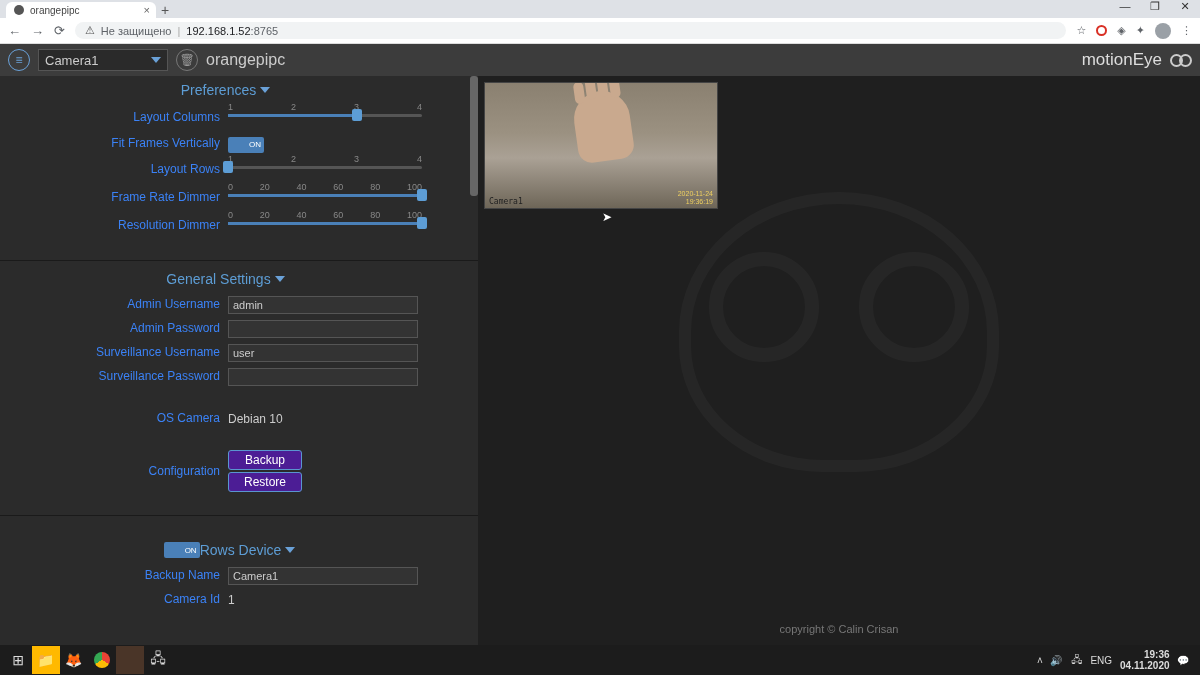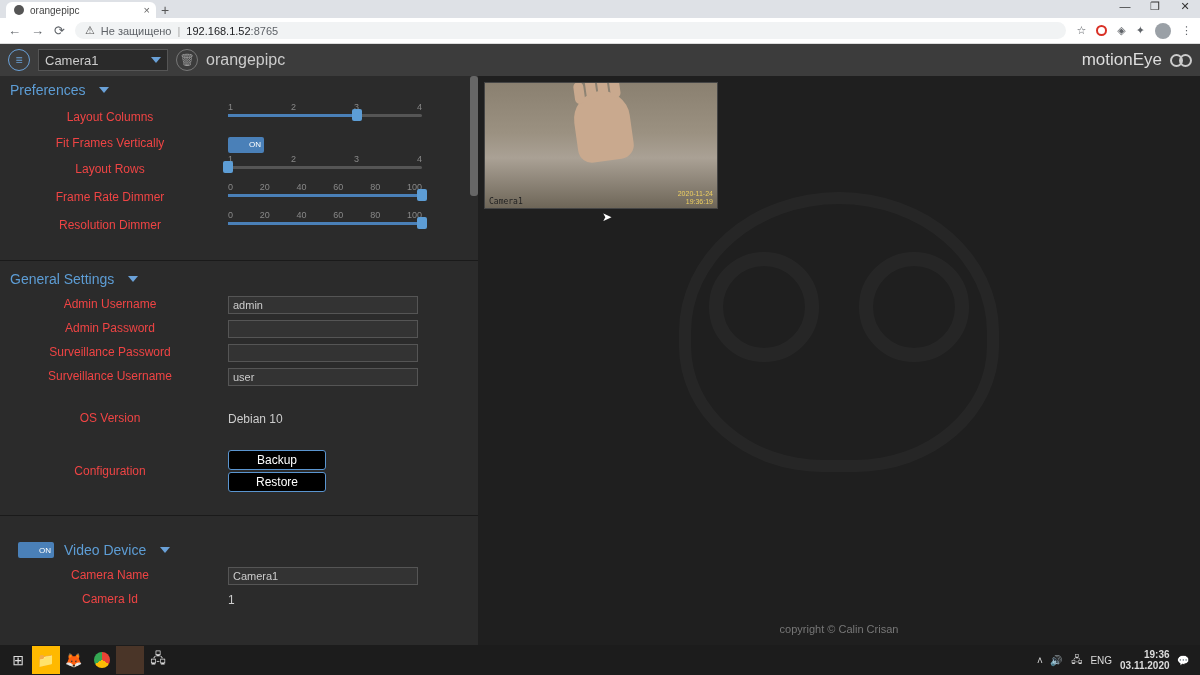--- a/index.html
+++ b/index.html
@@ -32,29 +32,29 @@
 .brand { margin-left: auto; display: flex; align-items: center; gap: 8px; color: #ddd; font-size: 17px; }
 .owl-small { width: 22px; height: 18px; position:relative;}
 .owl-small::before,.owl-small::after{content:"";position:absolute;width:9px;height:9px;border:2px solid #ccc;border-radius:50%;top:3px;}
 .owl-small::before{left:0;} .owl-small::after{right:0;}
 
 .main { flex: 1; display: flex; overflow: hidden; }
 .sidebar { width: 478px; background: #2b2b2b; overflow-y: auto; position: relative; }
 .sidebar::-webkit-scrollbar{width:10px;} .sidebar::-webkit-scrollbar-thumb{background:#555;}
 .scrollhint{position:absolute;right:0;top:0;width:8px;height:120px;background:#666;border-radius:3px;}
 
-.section-hdr { text-align: right; padding: 6px 37px 4px 10px; color: #5d9dd5; font-size: 14px; display:flex; align-items:center; justify-content:flex-start;gap:10px;}
+.section-hdr { text-align: right; padding: 6px 37px 4px 10px; color: #5d9dd5; font-size: 14px; display:flex; align-items:center; justify-content:center;}
 .section-hdr .tri { margin-left: 4px; }
 .onoff-section { float:left; margin-left:8px; }
 .row { display: flex; align-items: center; min-height: 22px; margin: 2px 0; }
-.row .lbl { width: 228px; text-align: center; padding-right: 8px; color: #ef4444; font-size: 12px; }
+.row .lbl { width: 228px; text-align: right; padding-right: 8px; color: #3b82f6; font-size: 12px; }
 .row .ctrl { width: 194px; }
 .txt { width: 190px; height: 18px; background: #333; border: 1px solid #555; color: #ccc; font-size: 11px; padding: 0 4px; }
 .val { color:#ccc; font-size:12px; }
-.btn { width: 98px; height: 20px; background: #000000; border: 1px solid #5a95d0; color: #fff; font-size: 12px; border-radius: 3px; margin: 1px 0; cursor:pointer;}
+.btn { width: 74px; height: 20px; background: #4c1d95; border: 1px solid #5a95d0; color: #fff; font-size: 12px; border-radius: 3px; margin: 1px 0; cursor:pointer;}
 
 
 .slider { position: relative; height: 26px; padding-top: 10px; }
 .ticks { position: absolute; top: -2px; left: 0; right: 0; display: flex; justify-content: space-between; font-size: 9px; color: #888; }
 .track { height: 3px; background: #555; border-radius: 2px; position: relative; }
 .fill { height: 3px; background: #4a80b8; position: absolute; left: 0; top: 0; }
 .thumb { width: 10px; height: 12px; background: #5d9dd5; position: absolute; top: -5px; transform: translateX(-50%); border-radius: 2px; }
 
 .toggle { width: 36px; height: 16px; background: #4a80b8; border-radius: 2px; position: relative; display:inline-flex;align-items:center;justify-content:flex-end;padding:0 3px;font-size:8px;color:#fff;}
 .spacer { height: 16px; }
@@ -228,53 +228,53 @@
       </div>
       <div class="row">
           <div class="lbl">Admin Username</div>
         <div class="ctrl"><input class="txt" value="admin" style=""></div>
         </div>
       <div class="row">
           <div class="lbl">Admin Password</div>
         <div class="ctrl"><input class="txt" type="password" style=""></div>
         </div>
       <div class="row">
+          <div class="lbl">Surveillance Username</div>
+        <div class="ctrl"><input class="txt" value="user" style=""></div>
+        </div>
+      <div class="row">
           <div class="lbl">Surveillance Password</div>
         <div class="ctrl"><input class="txt" type="password" style=""></div>
         </div>
-      <div class="row">
-          <div class="lbl">Surveillance Username</div>
-        <div class="ctrl"><input class="txt" value="user" style=""></div>
-        </div>
       <div class="spacer"></div>
       <div class="row">
-          <div class="lbl">OS Version</div>
+          <div class="lbl">OS Camera</div>
         <div class="ctrl"><span class="val">Debian 10</span></div>
         </div>
       <div class="spacer"></div>
       <div class="row">
           <div class="lbl">Configuration</div>
         <div class="ctrl">
           <button class="btn">Backup</button><br>
           <button class="btn">Restore</button>
         </div>
         </div>
       <div class="spacer"></div>
         <div class="divider"></div>
         <div class="spacer"></div>
 
       <div class="section-hdr">
         <div class="toggle onoff-section">
             <span>ON</span>
           </div>
-        <span>Video Device</span>
+        <span>Rows Device</span>
           <span class="triangle tri"></span>
       </div>
       <div class="row">
-          <div class="lbl">Camera Name</div>
+          <div class="lbl">Backup Name</div>
         <div class="ctrl"><input class="txt" value="Camera1" style=""></div>
         </div>
       <div class="row">
           <div class="lbl">Camera Id</div>
         <div class="ctrl"><span class="val">1</span></div>
         </div>
 
     </div>
 
     <div class="content">
@@ -305,17 +305,17 @@
   </div>
   <div class="ico" style="background:#4a3528"></div>
   <div class="ico">🖧</div>
   <div class="tray">
     <span>˄</span>
     <span>🔊</span>
     <span>🖧</span>
     <span>ENG</span>
     <div class="dt">
       <div>19:36</div>
-      <div>03.11.2020</div>
+      <div>04.11.2020</div>
     </div>
     <span>💬</span>
   </div>
 </div>
 
 </body></html>

